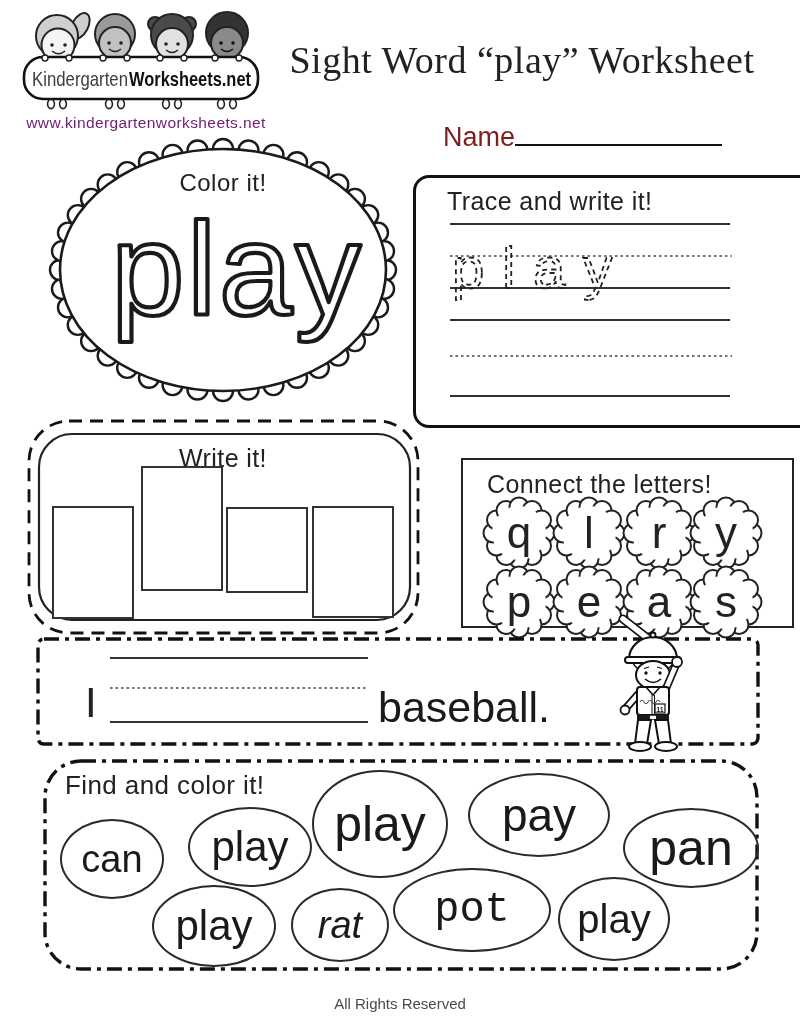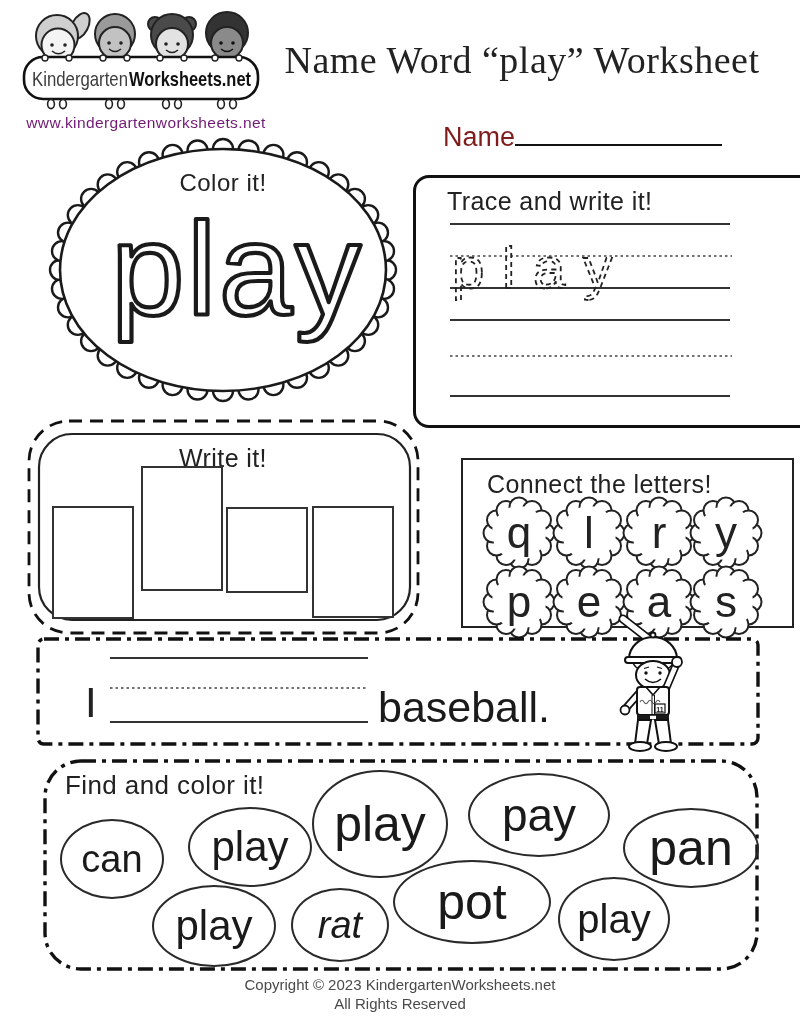--- a/index.html
+++ b/index.html
@@ -95,21 +95,21 @@
       <ellipse cx="148" cy="100" rx="3.4" ry="4.6"></ellipse>
         <ellipse cx="160" cy="100" rx="3.4" ry="4.6"></ellipse>
       <ellipse cx="203" cy="100" rx="3.4" ry="4.6"></ellipse>
         <ellipse cx="215" cy="100" rx="3.4" ry="4.6"></ellipse>
     </g>
     <text x="14" y="82" font-size="21" textLength="96" lengthAdjust="spacingAndGlyphs" fill="#3d3d3d">Kindergarten</text>
     <text x="111" y="82" font-size="21" font-weight="bold" textLength="122" lengthAdjust="spacingAndGlyphs" fill="#111">Worksheets.net</text>
   </svg>
   <div class="abs" id="website">www.kindergartenworksheets.net</div>
 
-  <div class="abs" id="title">Name Word “play” Worksheet</div>
+  <div class="abs" id="title">Sight Word “play” Worksheet</div>
   <div class="abs" id="name-row">
     <span>Name</span><span id="name-line"></span>
   </div>
 
   <svg class="abs" style="left:28px;top:130px;" width="392" height="280" viewBox="0 0 392 280">
     <g id="scallop-ring" fill="#ffffff" stroke="#1a1a1a" stroke-width="2.4">
         <circle cx="358.0" cy="140.0" r="10"></circle>
         <circle cx="356.0" cy="158.9" r="10"></circle>
         <circle cx="350.0" cy="177.4" r="10"></circle>
         <circle cx="340.2" cy="194.9" r="10"></circle>
@@ -392,20 +392,19 @@
       <rect x="4" y="3" width="712" height="208" rx="36" fill="none" stroke="#111" stroke-width="3.4" stroke-dasharray="15 6 4 6"></rect>
     </svg>
     <h2 class="sec-title" id="find-title" style="margin:0;">Find and color it!</h2>
     <div class="word-oval" style="left:15px; top:59px; width:100px;height:76px;font-size:38px;">can</div>
     <div class="word-oval" style="left:143px;top:47px; width:120px;height:76px;font-size:42px;">play</div>
     <div class="word-oval" style="left:267px;top:10px; width:132px;height:104px;font-size:50px;">play</div>
     <div class="word-oval" style="left:423px;top:13px; width:138px;height:80px;font-size:46px;">pay</div>
     <div class="word-oval" style="left:578px;top:48px; width:132px;height:76px;font-size:50px;">pan</div>
     <div class="word-oval" style="left:107px;top:125px;width:120px;height:78px;font-size:42px;">play</div>
     <div class="word-oval" style="left:246px;top:128px;width:94px; height:70px;font-size:38px;font-style:italic;">rat</div>
-    <div class="word-oval" style="left:348px;top:100px;width:154px;height:80px;font-size:50px;">pot</div>
+    <div class="word-oval" style="left:348px;top:108px;width:154px;height:80px;font-size:42px;font-family:Liberation Mono, monospace;">pot</div>
     <div class="word-oval" style="left:513px;top:117px;width:108px;height:80px;font-size:40px;">play</div>
   </div>
 
-  <div class="abs footer-line" style="top:976px;">Copyright © 2023 KindergartenWorksheets.net</div>
   <div class="abs footer-line" style="top:995px;">All Rights Reserved</div>
 
 </div>
 
 </body></html>

